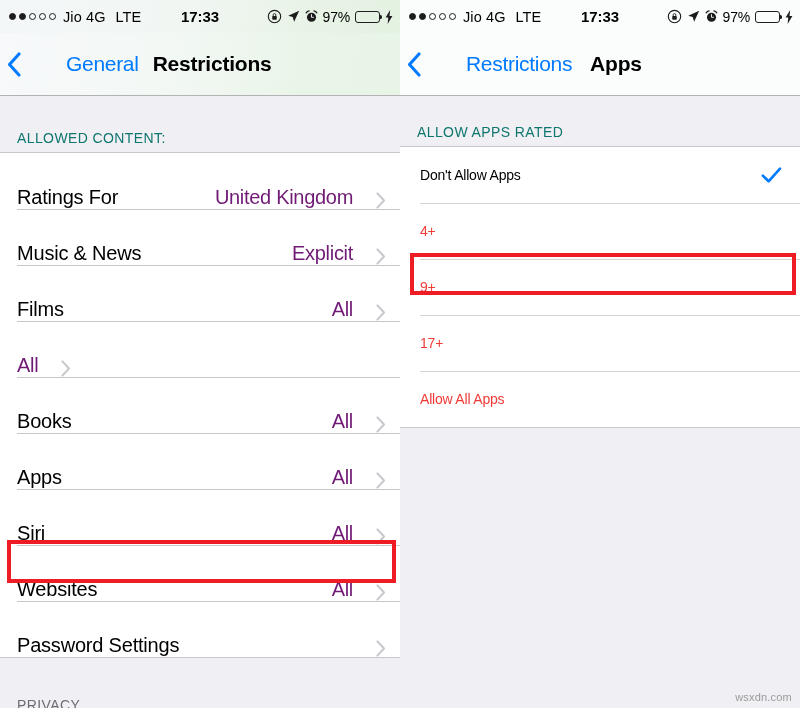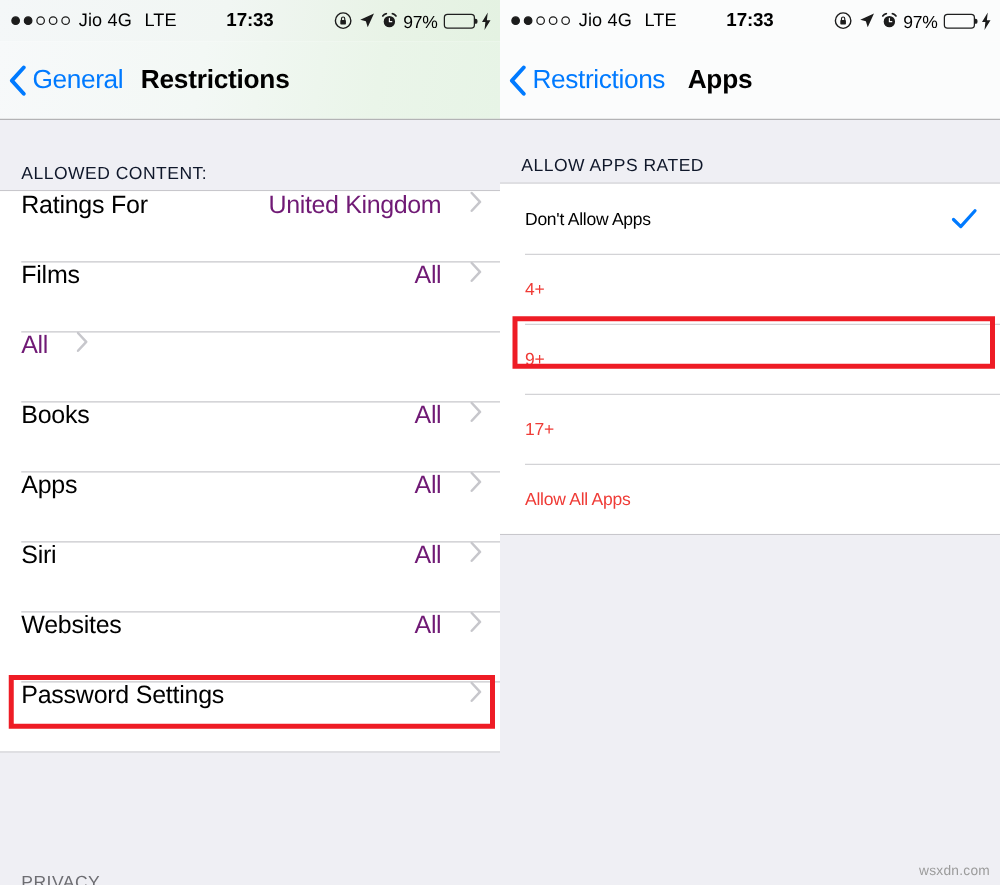--- a/index.html
+++ b/index.html
@@ -126,20 +126,21 @@
   }
   .phone.right .navbar {
     background: #fbfcfc;
   }
   .back {
     display: flex;
     align-items: center;
     margin-left: 7px;
     color: #007aff;
     cursor: pointer;
+    gap: 40px;
   }
   .back-chev {
     width: 14px;
     height: 25px;
     margin-right: 5px;
     flex: 0 0 auto;
   }
   .back-label {
     font-size: 21px;
     letter-spacing: -0.3px;
@@ -155,39 +156,39 @@
 
   
   .content {
     background: #efeff4;
     height: 612px;
     position: relative;
     overflow: hidden;
   }
   .section-header {
     font-size: 14px;
-    color: #0f172a;
+    color: #0f766e;
     letter-spacing: 0.4px;
     padding: 0 0 6px 17px;
     display: flex;
     align-items: flex-end;
     box-sizing: border-box;
   }
   .lh { height: 56px; }
   .rh { height: 50px; }
 
   .list {
     background: #ffffff;
     border-top: 1px solid #c8c7cc;
     border-bottom: 1px solid #c8c7cc;
   }
   .row {
     height: 56px;
     display: flex;
-    align-items: flex-start;
+    align-items: flex-end;
     padding-left: 17px;
     padding-right: 14px;
     position: relative;
     background: #ffffff;
     box-sizing: border-box;
     cursor: pointer;
   }
   .row + .row::before {
     content: "";
     position: absolute;
@@ -350,20 +351,27 @@
       <div class="list">
 
         <div class="row">
           <span class="row-label">Ratings For</span>
           <span class="row-detail">United Kingdom</span>
           <svg class="chev" viewBox="0 0 10 17">
               <path d="M1.4 1.4 L8 8.5 L1.4 15.6" fill="none" stroke="#c7c7cc" stroke-width="2" stroke-linecap="round" stroke-linejoin="round"></path>
             </svg>
         </div>
 
+        <div class="row">
+          <span class="row-label">Music &amp; News</span>
+          <span class="row-detail">Explicit</span>
+          <svg class="chev" viewBox="0 0 10 17">
+              <path d="M1.4 1.4 L8 8.5 L1.4 15.6" fill="none" stroke="#c7c7cc" stroke-width="2" stroke-linecap="round" stroke-linejoin="round"></path>
+            </svg>
+        </div>
 
         <div class="row">
           <span class="row-label">Films</span>
           <span class="row-detail">All</span>
           <svg class="chev" viewBox="0 0 10 17">
               <path d="M1.4 1.4 L8 8.5 L1.4 15.6" fill="none" stroke="#c7c7cc" stroke-width="2" stroke-linecap="round" stroke-linejoin="round"></path>
             </svg>
         </div>
 
         <div class="row">

